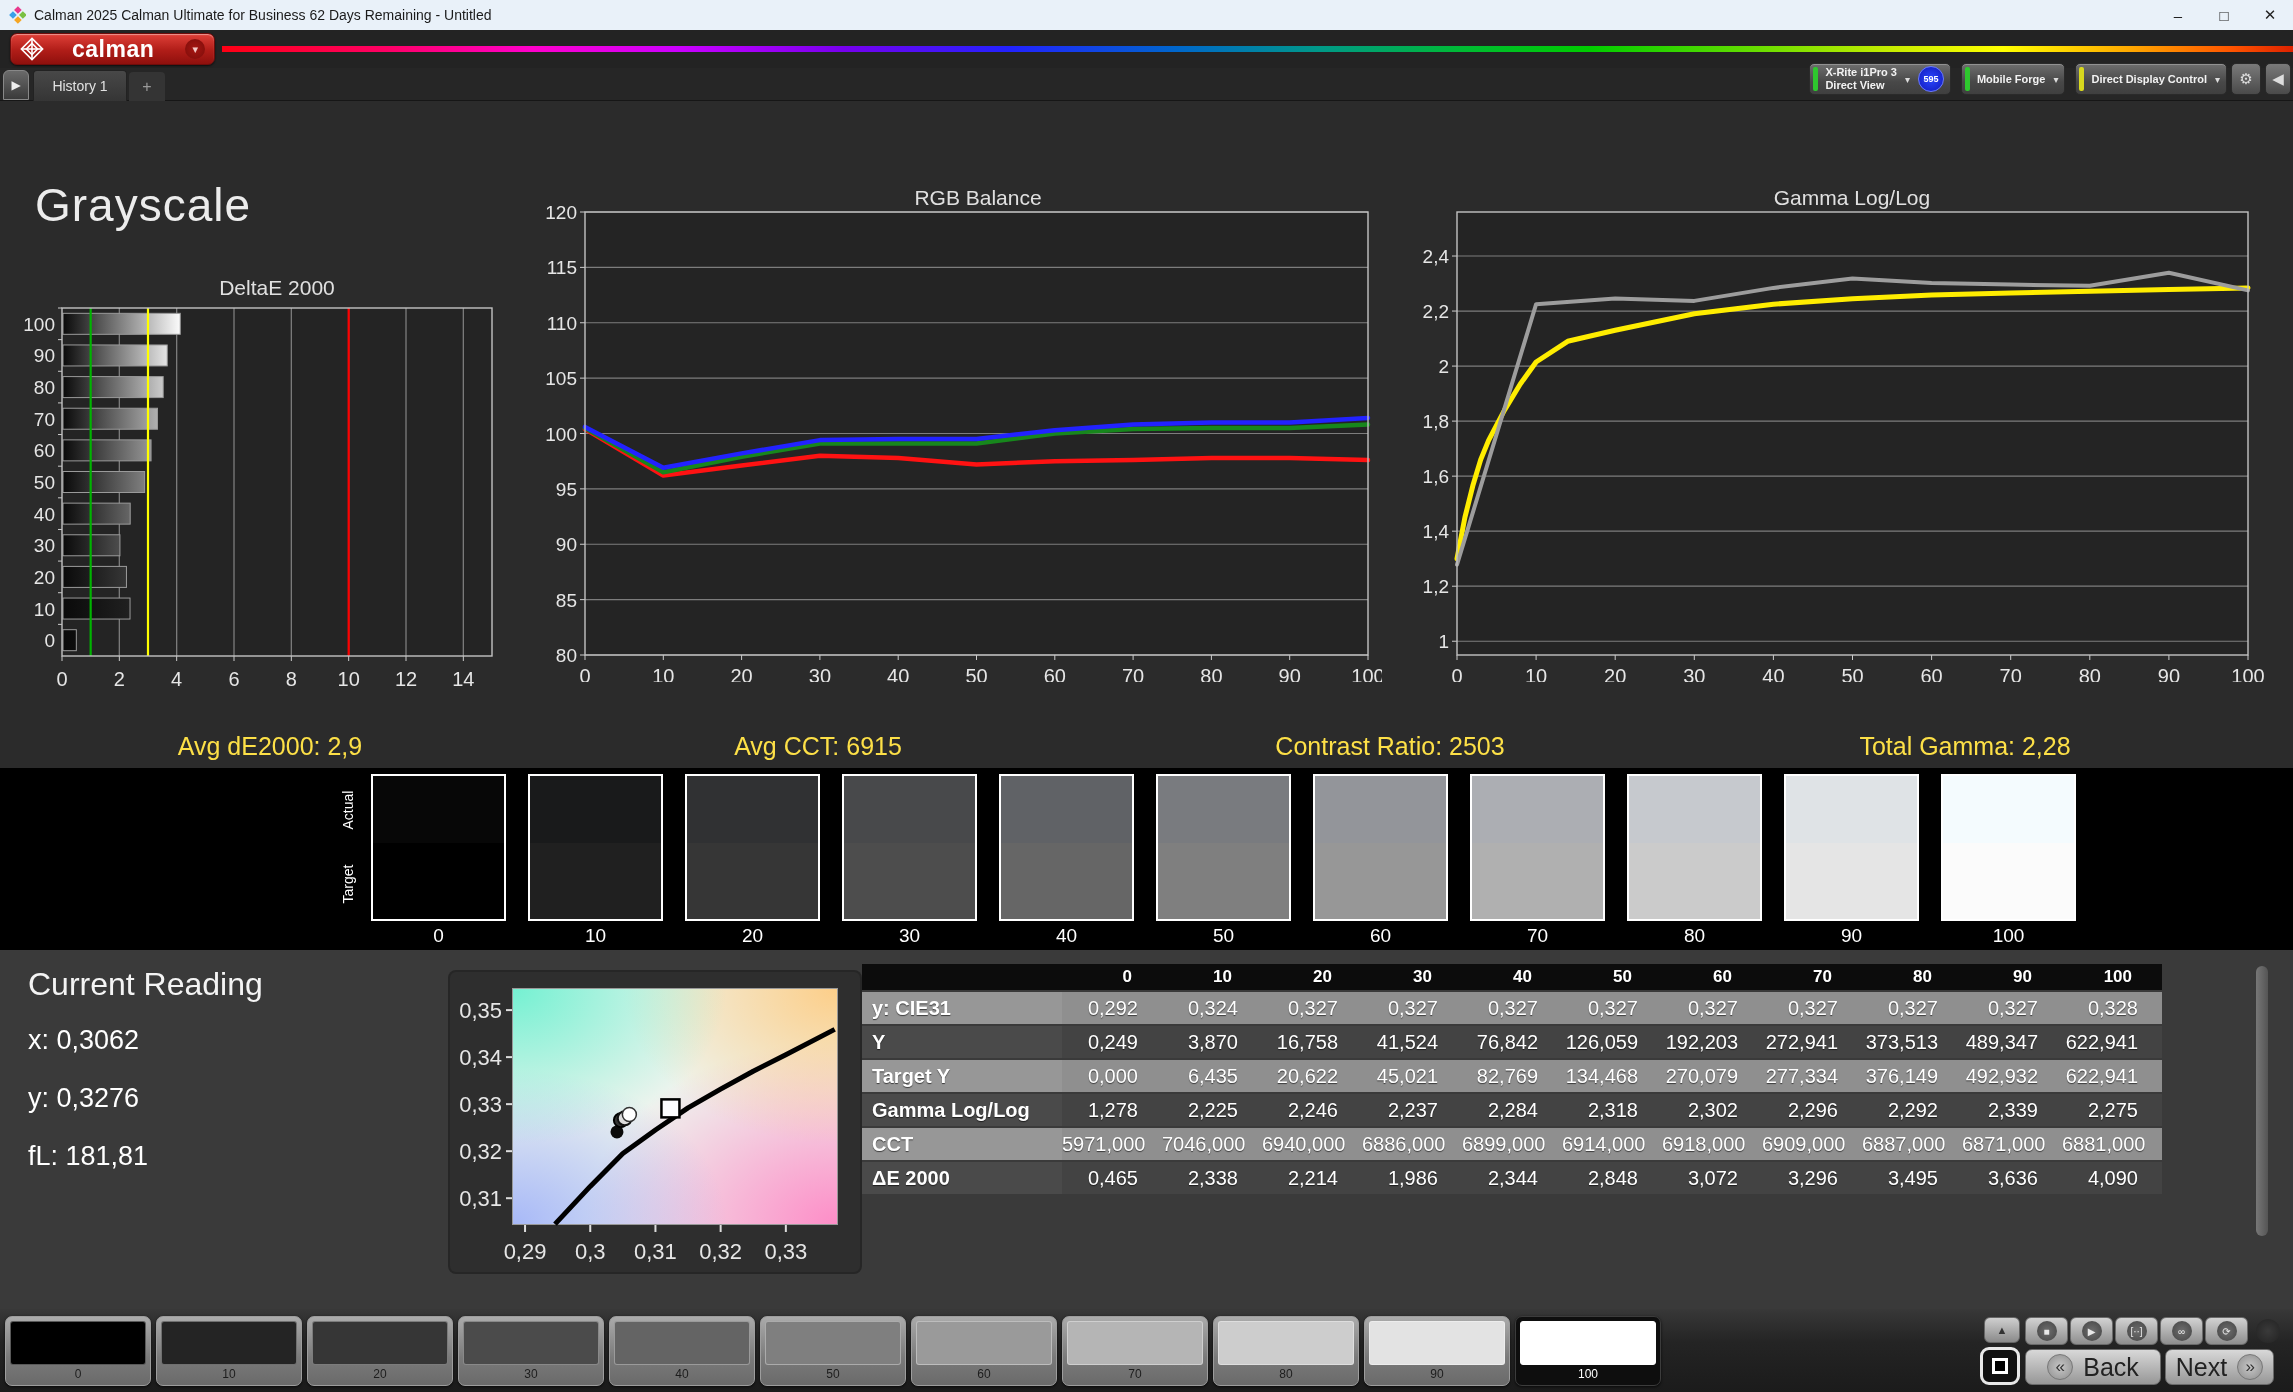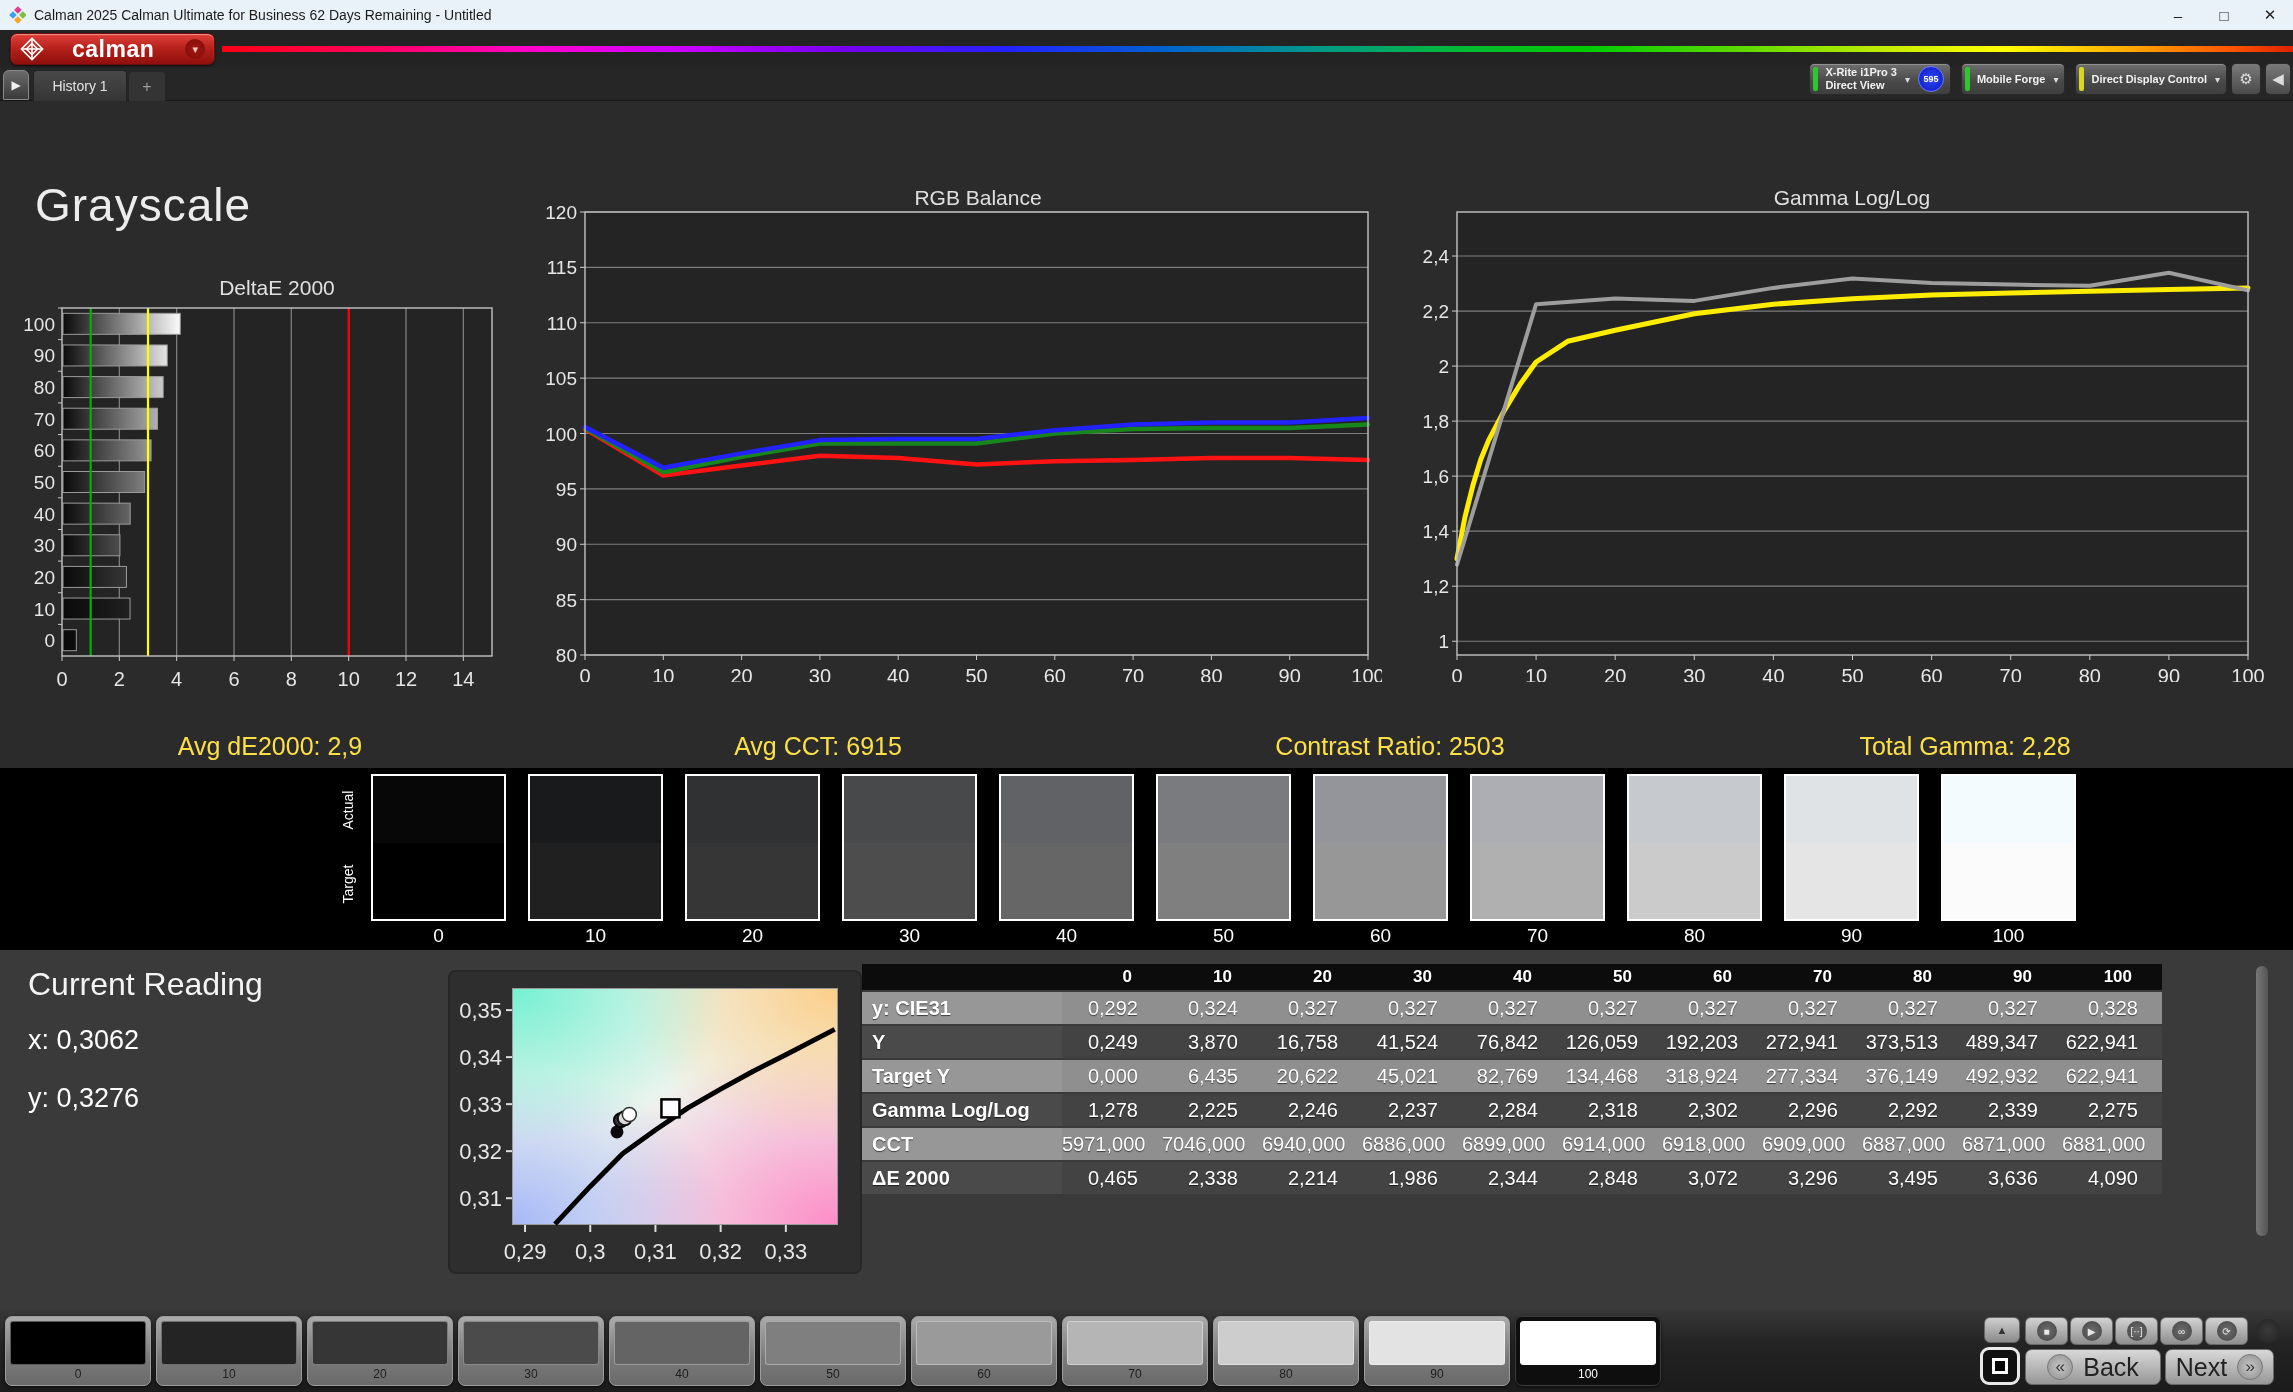--- a/index.html
+++ b/index.html
@@ -481,20 +481,21 @@
         <div class="swatch-num">100</div>
       </div>
     </div>
 </div>
 
 <div class="lower">
   <div class="current-reading">
     <div class="cr-heading">Current Reading</div>
     <div class="cr-line">x: 0,3062</div>
     <div class="cr-line">y: 0,3276</div>
+    <div class="cr-line">fL: 181,81</div>
   </div>
 
   <div class="cie-panel">
     <div class="cie-grad"></div>
     <svg id="svg-cie" width="410" height="300">
         <text x="52" y="234.19642857142864" font-size="22" text-anchor="end" fill="#e8e8e8">0,31</text>
         <line x1="56" y1="226.19642857142864" x2="62" y2="226.19642857142864" stroke="#ddd" stroke-width="2"></line>
         <text x="52" y="187.1726190476191" font-size="22" text-anchor="end" fill="#e8e8e8">0,32</text>
         <line x1="56" y1="179.1726190476191" x2="62" y2="179.1726190476191" stroke="#ddd" stroke-width="2"></line>
         <text x="52" y="140.14880952380952" font-size="22" text-anchor="end" fill="#e8e8e8">0,33</text>
@@ -569,21 +570,21 @@
           <td>622,941</td>
         </tr>
         <tr class="row-light">
           <th>Target Y</th>
           <td>0,000</td>
           <td>6,435</td>
           <td>20,622</td>
           <td>45,021</td>
           <td>82,769</td>
           <td>134,468</td>
-          <td>318,924</td>
+          <td>270,079</td>
           <td>277,334</td>
           <td>376,149</td>
           <td>492,932</td>
           <td>622,941</td>
         </tr>
         <tr class="row-dark">
           <th>Gamma Log/Log</th>
           <td>1,278</td>
           <td>2,225</td>
           <td>2,246</td>

